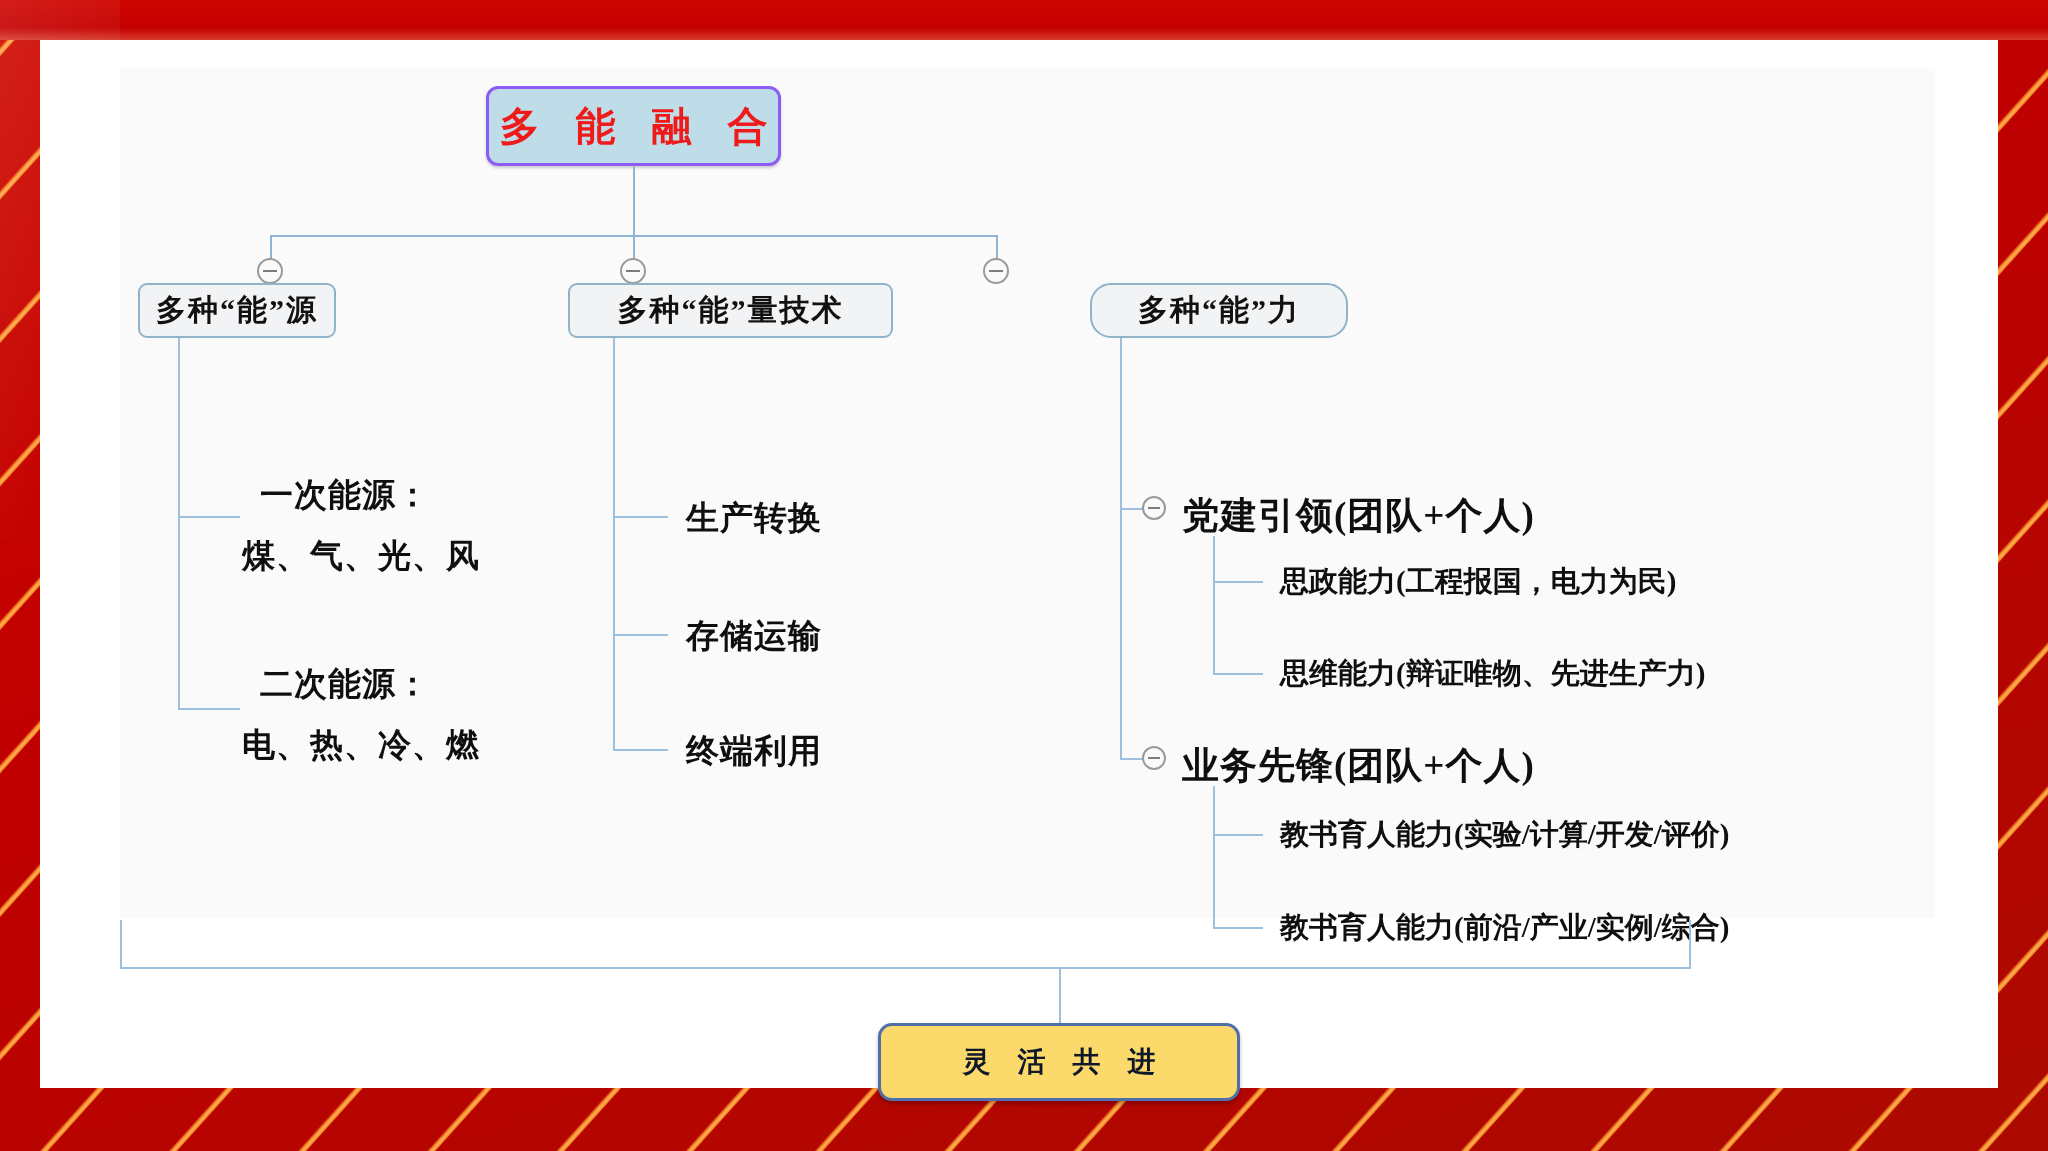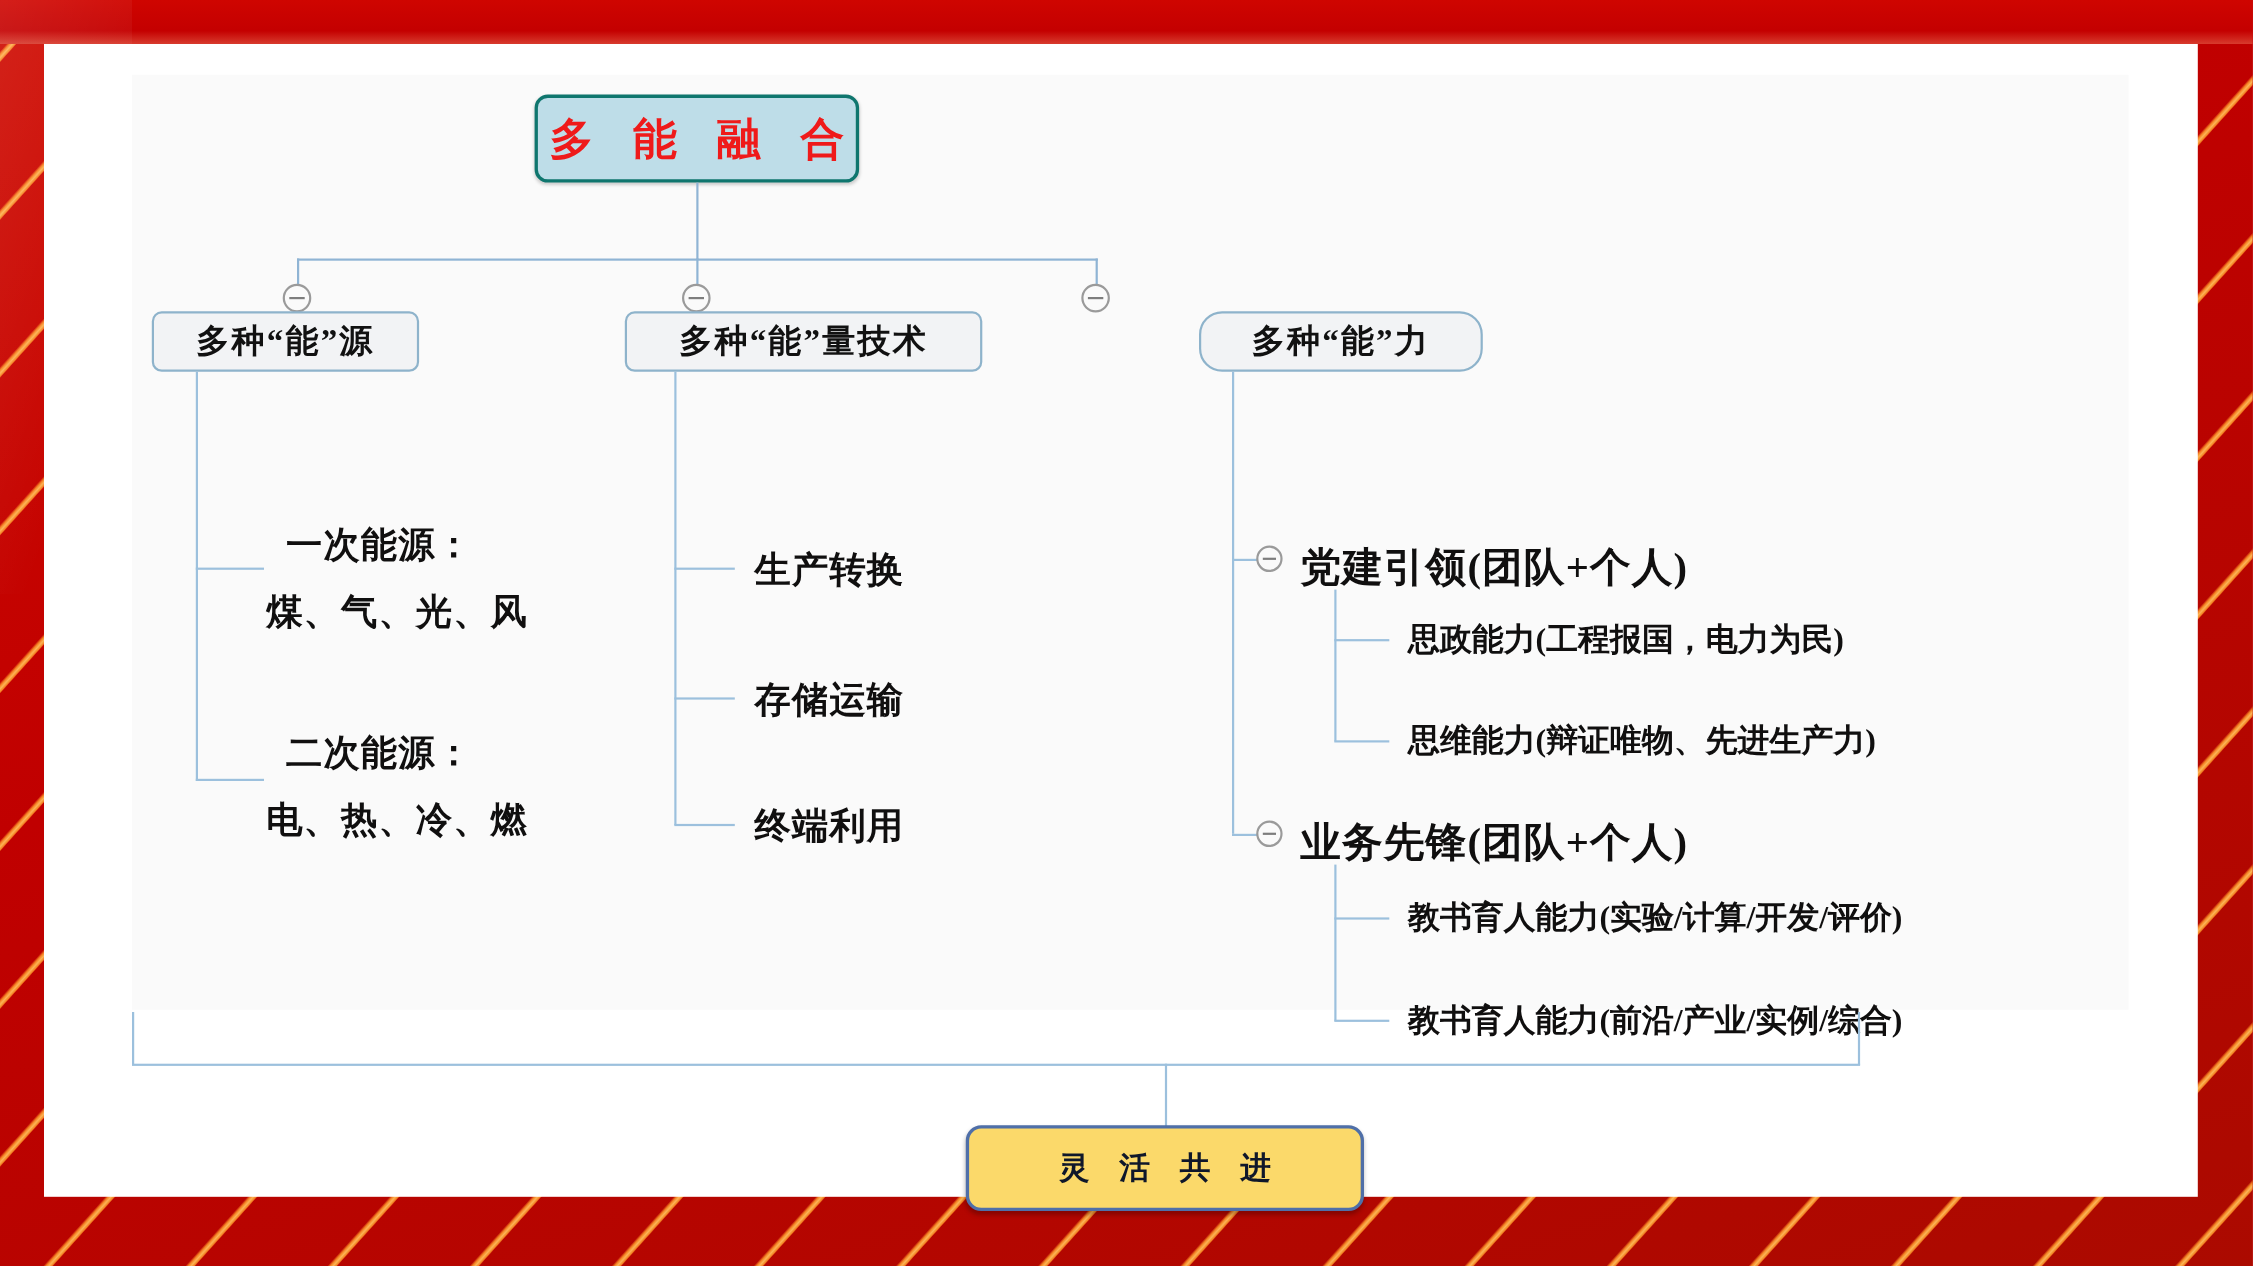--- a/index.html
+++ b/index.html
@@ -53,21 +53,21 @@
 
   
   .node {
     position: absolute;
     display: flex; align-items: center; justify-content: center;
     white-space: nowrap;
     border-radius: 10px;
   }
   .node-root {
     background: #bedde8;
-    border: 3px solid #0f766e;
+    border: 3px solid #8b5cf6;
     border-radius: 12px;
     color: #ef1a1a;
     font-weight: bold;
     font-size: 40px;
     letter-spacing: 13px;
     text-indent: 13px;
     box-shadow: 0 2px 3px rgba(0,0,0,0.18);
   }
   .node-l2 {
     background: #f2f3f5;
@@ -146,21 +146,21 @@
     <div class="ln ln-h" style="left:150px; top:167px; width:728px;"></div>
 
     <div class="ln ln-v" style="left:150px; top:167px; height:26px;"></div>
     <div class="ln ln-v" style="left:513px; top:167px; height:26px;"></div>
     <div class="ln ln-v" style="left:876px; top:167px; height:26px;"></div>
 
     <div class="toggle" style="left:137px; top:190px;"></div>
     <div class="toggle" style="left:500px; top:190px;"></div>
     <div class="toggle" style="left:863px; top:190px;"></div>
 
-    <div class="node node-l2" style="left:18px; top:215px; width:243px; height:55px;">多种“能”源</div>
+    <div class="node node-l2" style="left:18px; top:215px; width:198px; height:55px;">多种“能”源</div>
 
     <div class="node node-l2" style="left:448px; top:215px; width:325px; height:55px;">多种“能”量技术</div>
 
     <div class="node node-l2" style="left:970px; top:215px; width:258px; height:55px;border-radius:21px;">多种“能”力</div>
 
     <div class="ln ln-v ln-thin" style="left:58px; top:270px; height:372px;"></div>
     <div class="ln ln-h ln-thin" style="left:58px; top:448px; width:62px;"></div>
     <div class="ln ln-h ln-thin" style="left:58px; top:640px; width:62px;"></div>
 
     <div class="leaf leaf-big" style="left:140px; top:405px;">一次能源：</div>

